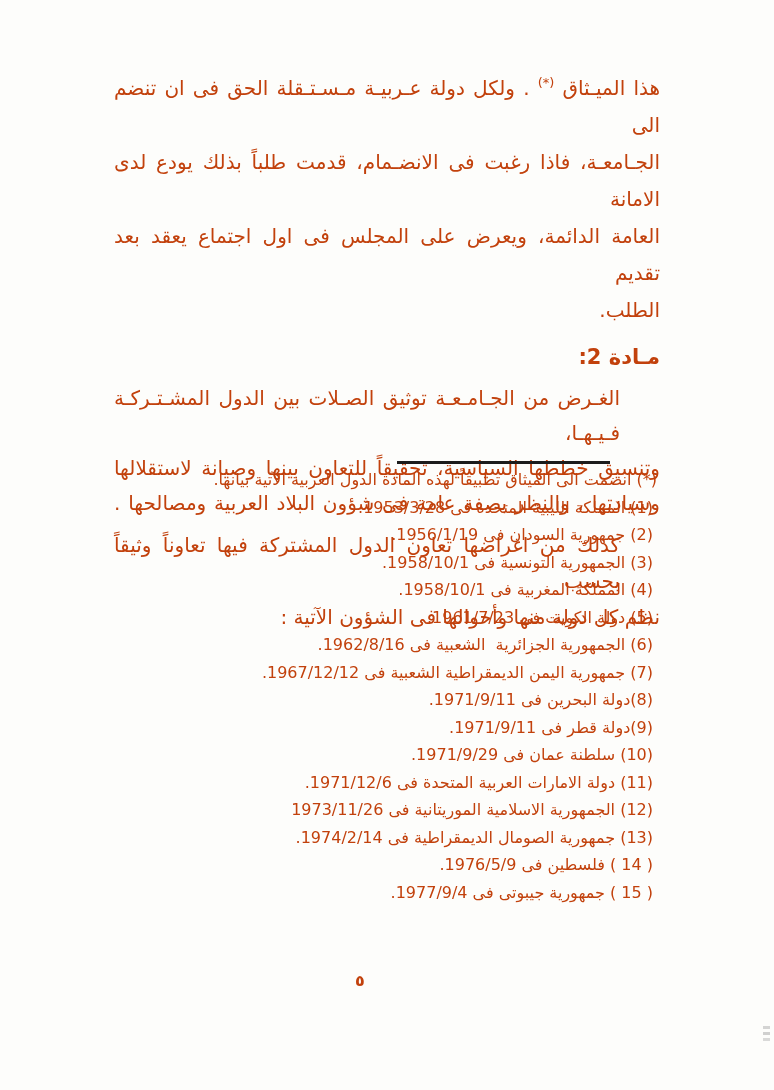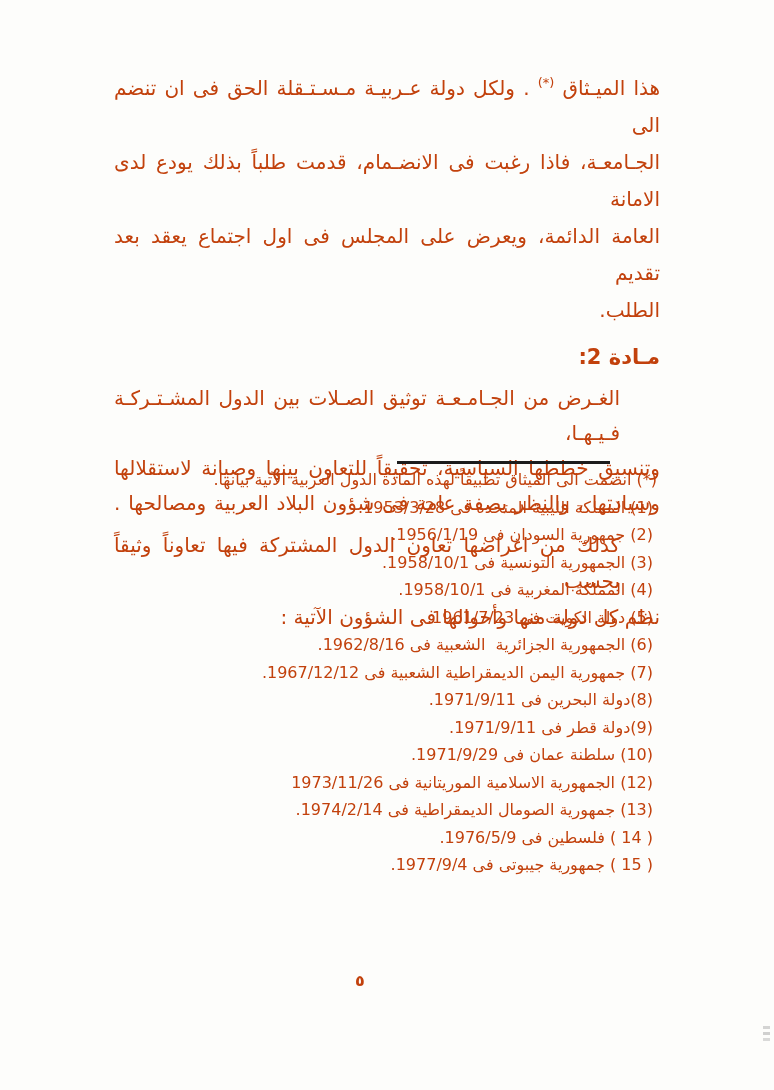--- a/index.html
+++ b/index.html
@@ -116,20 +116,21 @@
     <div class="fn-item">(1) المملكة الليبية المتحدة فى 1953/3/28.</div>
     <div class="fn-item">(2) جمهورية السودان فى 1956/1/19.</div>
     <div class="fn-item">(3) الجمهورية التونسية فى 1958/10/1.</div>
     <div class="fn-item">(4) المملكة المغربية فى 1958/10/1.</div>
     <div class="fn-item">(5) دولة الكويت فى 1961/7/23.</div>
     <div class="fn-item">(6) الجمهورية الجزائرية&nbsp; الشعبية فى 1962/8/16.</div>
     <div class="fn-item">(7) جمهورية اليمن الديمقراطية الشعبية فى 1967/12/12.</div>
     <div class="fn-item">(8)دولة البحرين فى 1971/9/11.</div>
     <div class="fn-item">(9)دولة قطر فى 1971/9/11.</div>
     <div class="fn-item">(10) سلطنة عمان فى 1971/9/29.</div>
+    <div class="fn-item">(11) دولة الامارات العربية المتحدة فى 1971/12/6.</div>
     <div class="fn-item">(12) الجمهورية الاسلامية الموريتانية فى 1973/11/26</div>
     <div class="fn-item">(13) جمهورية الصومال الديمقراطية فى 1974/2/14.</div>
     <div class="fn-item">( 14 ) فلسطين فى 1976/5/9.</div>
     <div class="fn-item">( 15 ) جمهورية جيبوتى فى 1977/9/4.</div>
   </div>
 
   <div class="page-number">٥</div>
 
   <div class="edge-artifact"></div>
 

